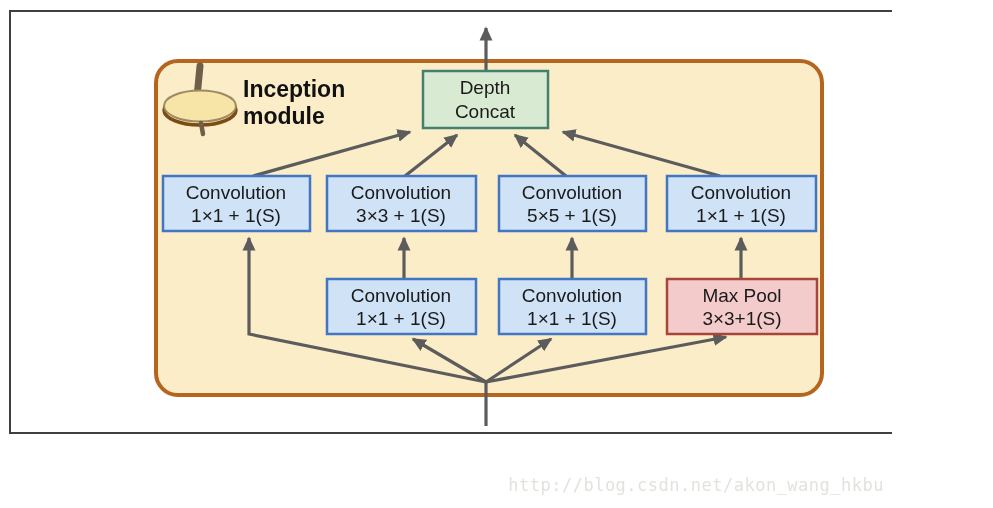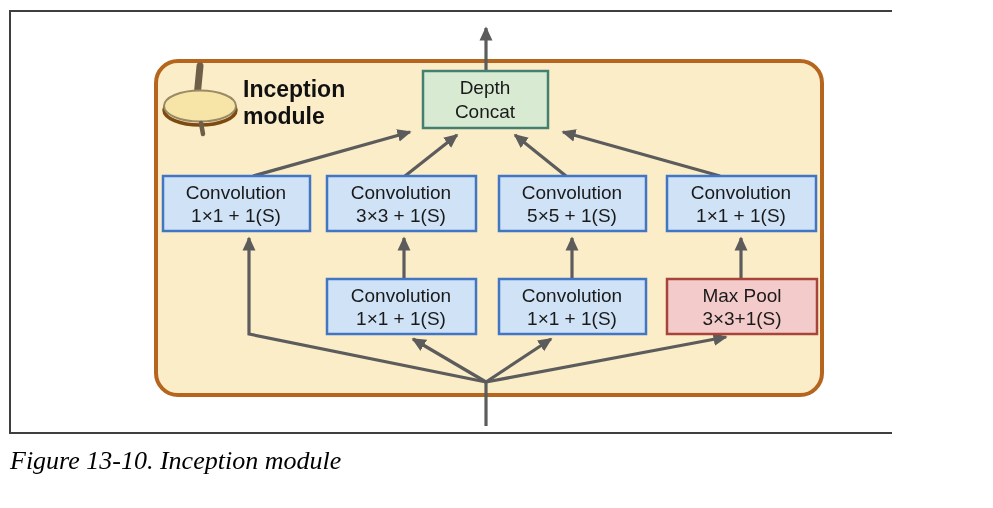--- a/index.html
+++ b/index.html
@@ -111,15 +111,15 @@
       <text class="node-label" x="572" y="302">Convolution</text>
       <text class="node-label" x="572" y="325">1×1 + 1(S)</text>
     </g>
     <g>
       <rect class="node-pool" x="667" y="279" width="150" height="55"></rect>
       <text class="node-label" x="742" y="302">Max Pool</text>
       <text class="node-label" x="742" y="325">3×3+1(S)</text>
     </g>
   </svg>
 
-  <div class="caption">Figure 13-10. Inception module</div>
 
+  <div class="watermark">http://blog.csdn.net/akon_wang_hkbu</div>
 </div>
 
 </body></html>

